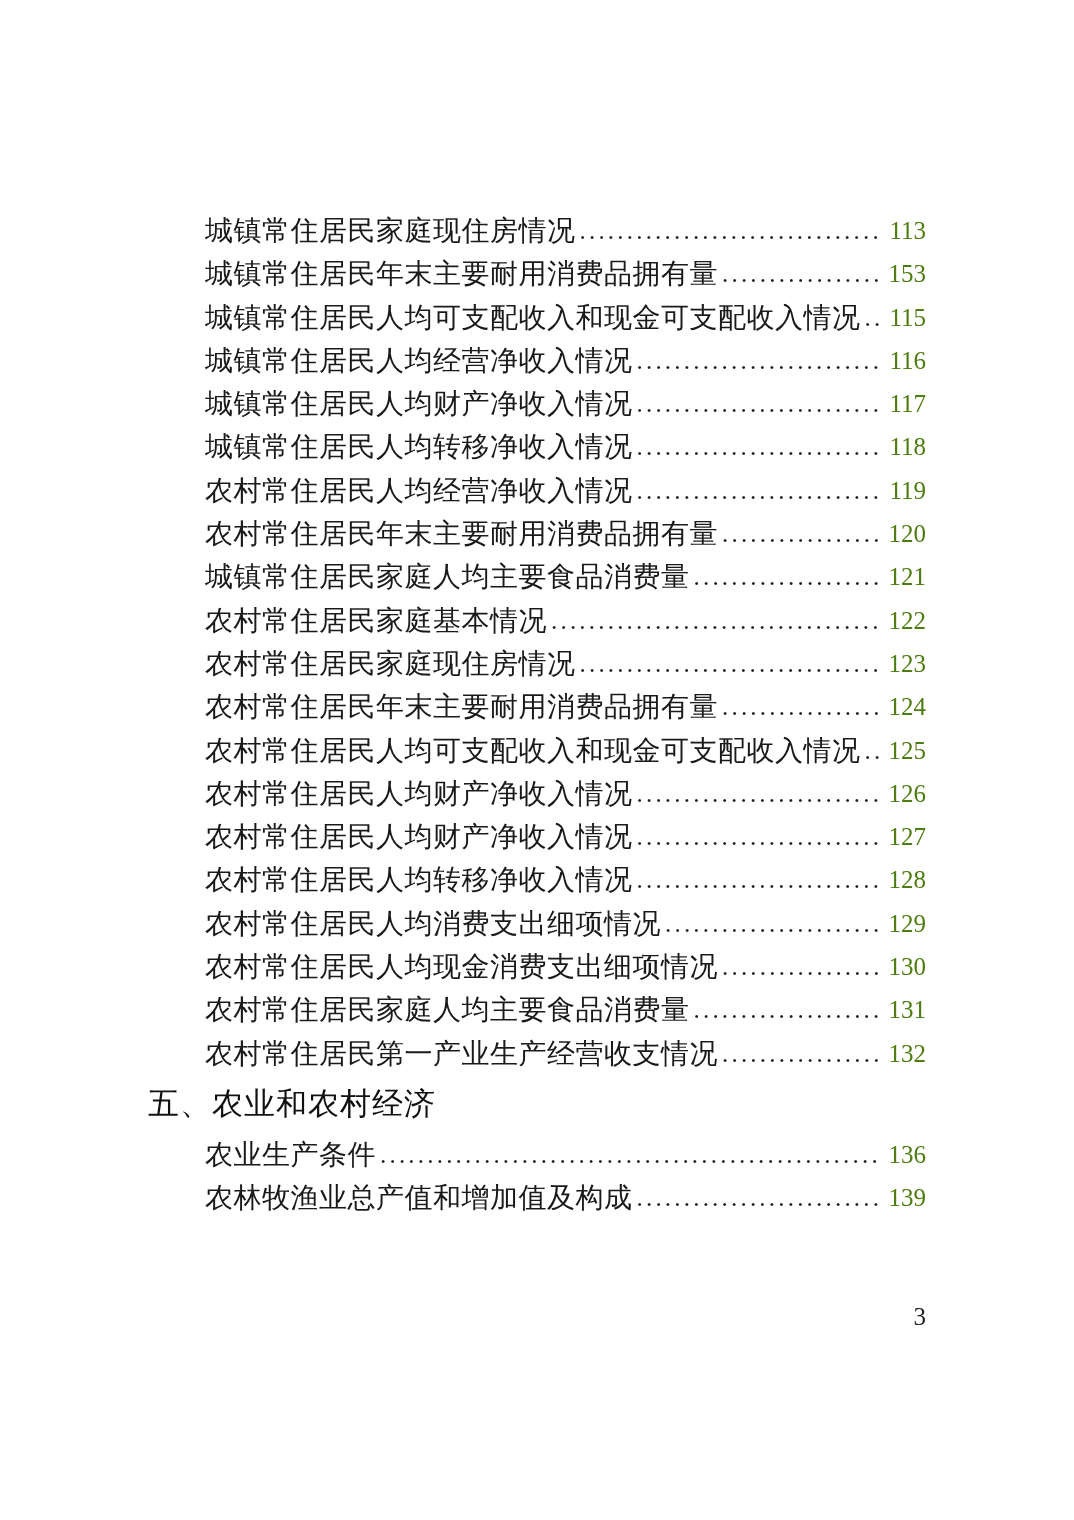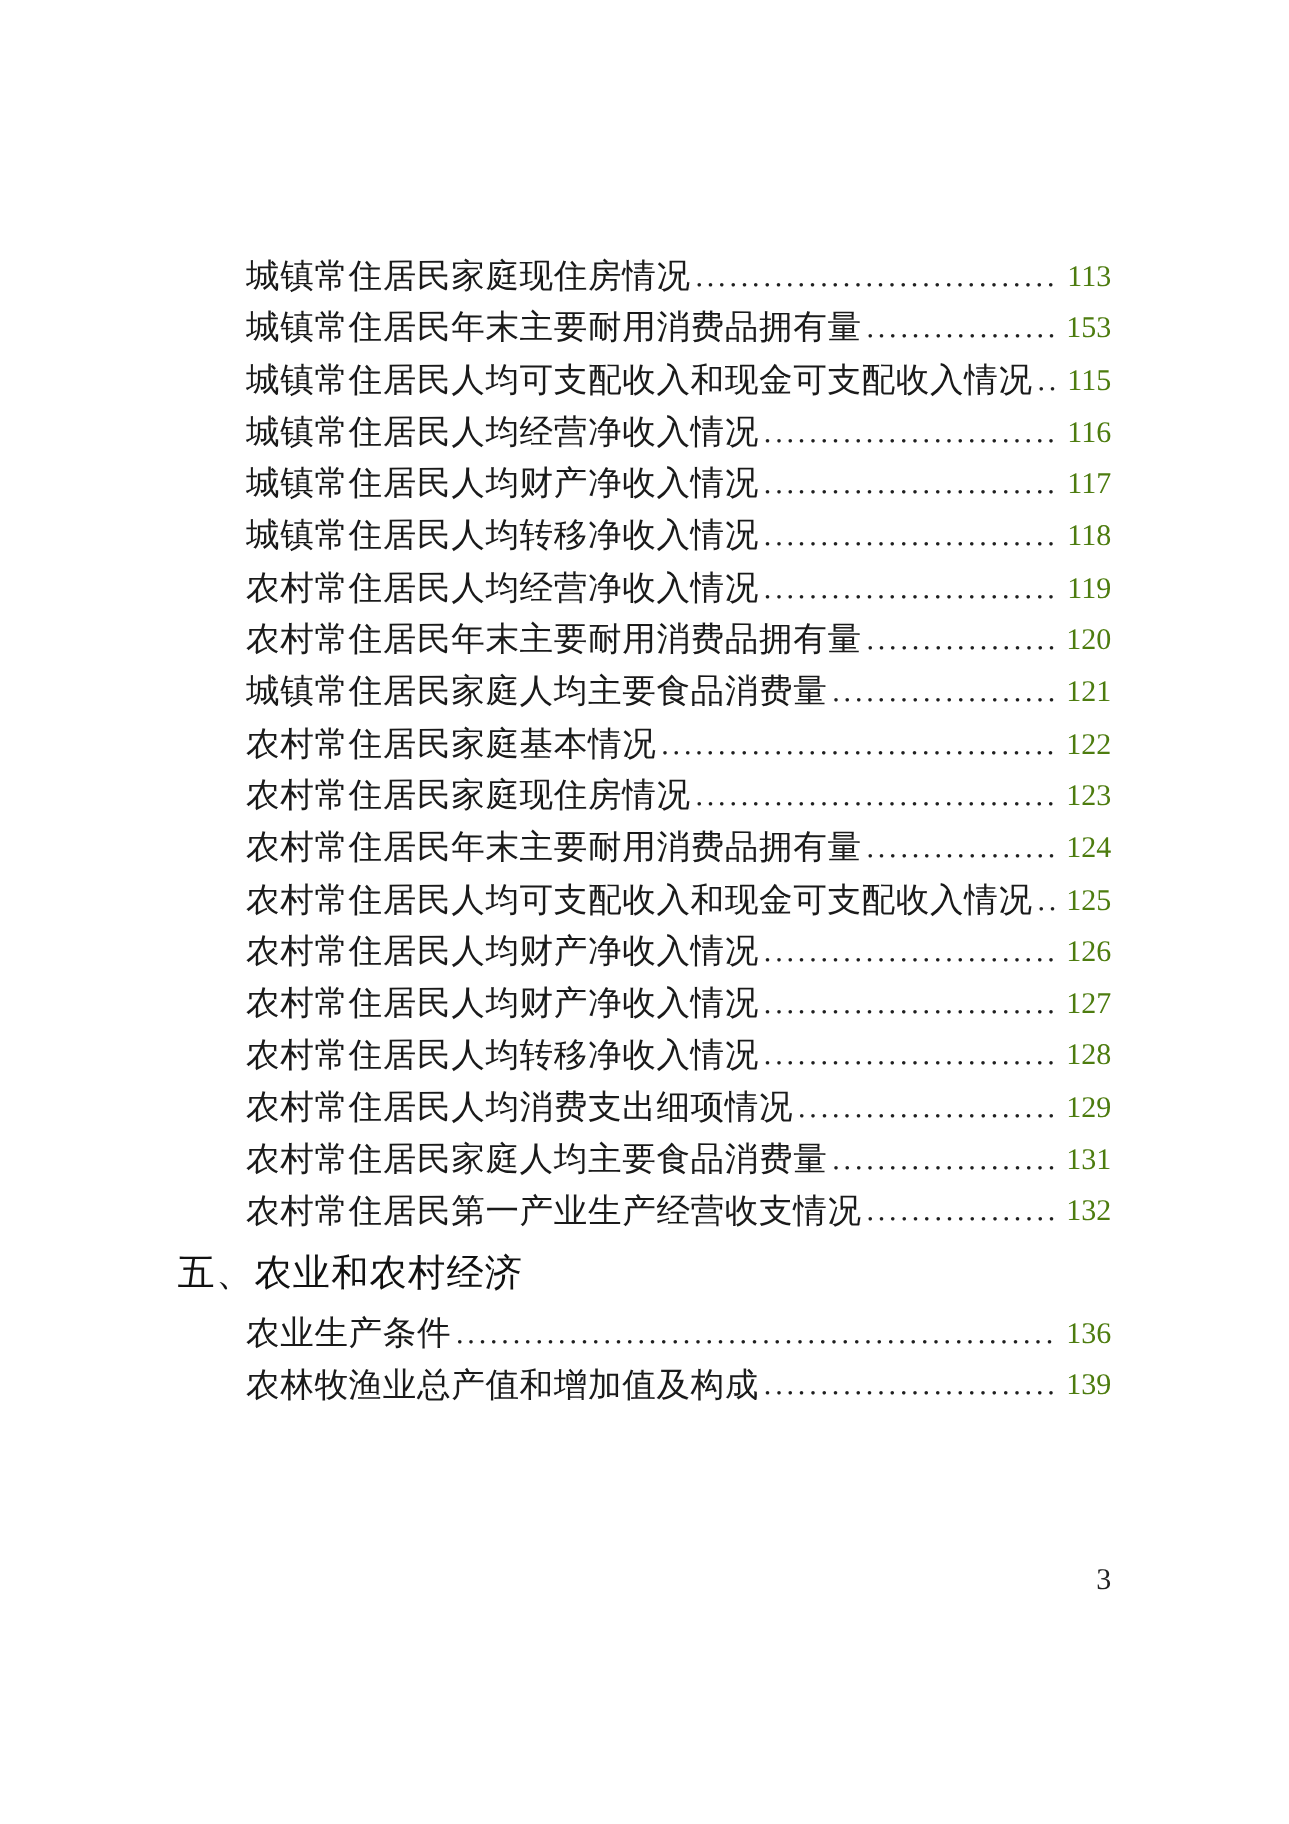--- a/index.html
+++ b/index.html
@@ -176,20 +176,25 @@
     <span class="toc-leader"></span>
     <span class="toc-page">128</span>
   </div>
 
   <div class="toc-row">
     <span class="toc-title">农村常住居民人均消费支出细项情况</span>
     <span class="toc-leader"></span>
     <span class="toc-page">129</span>
   </div>
 
+  <div class="toc-row">
+    <span class="toc-title">农村常住居民人均现金消费支出细项情况</span>
+    <span class="toc-leader"></span>
+    <span class="toc-page">130</span>
+  </div>
 
   <div class="toc-row">
     <span class="toc-title">农村常住居民家庭人均主要食品消费量</span>
     <span class="toc-leader"></span>
     <span class="toc-page">131</span>
   </div>
 
   <div class="toc-row">
     <span class="toc-title">农村常住居民第一产业生产经营收支情况</span>
     <span class="toc-leader"></span>

